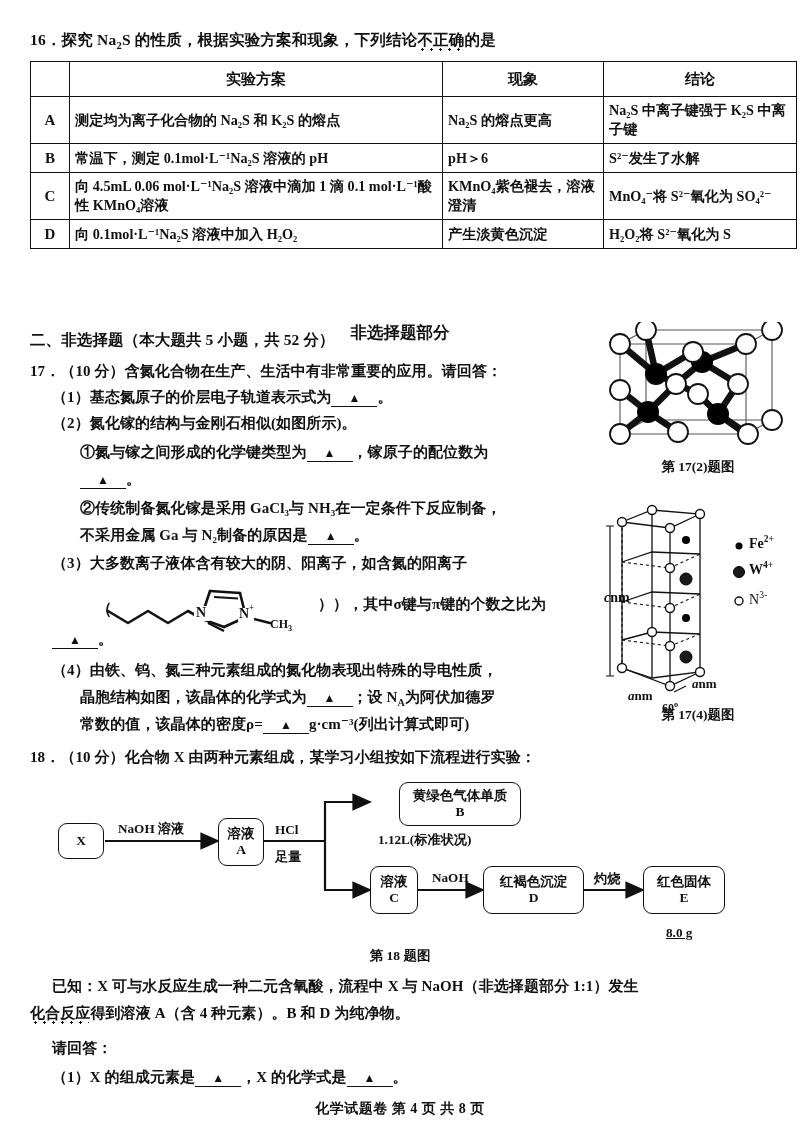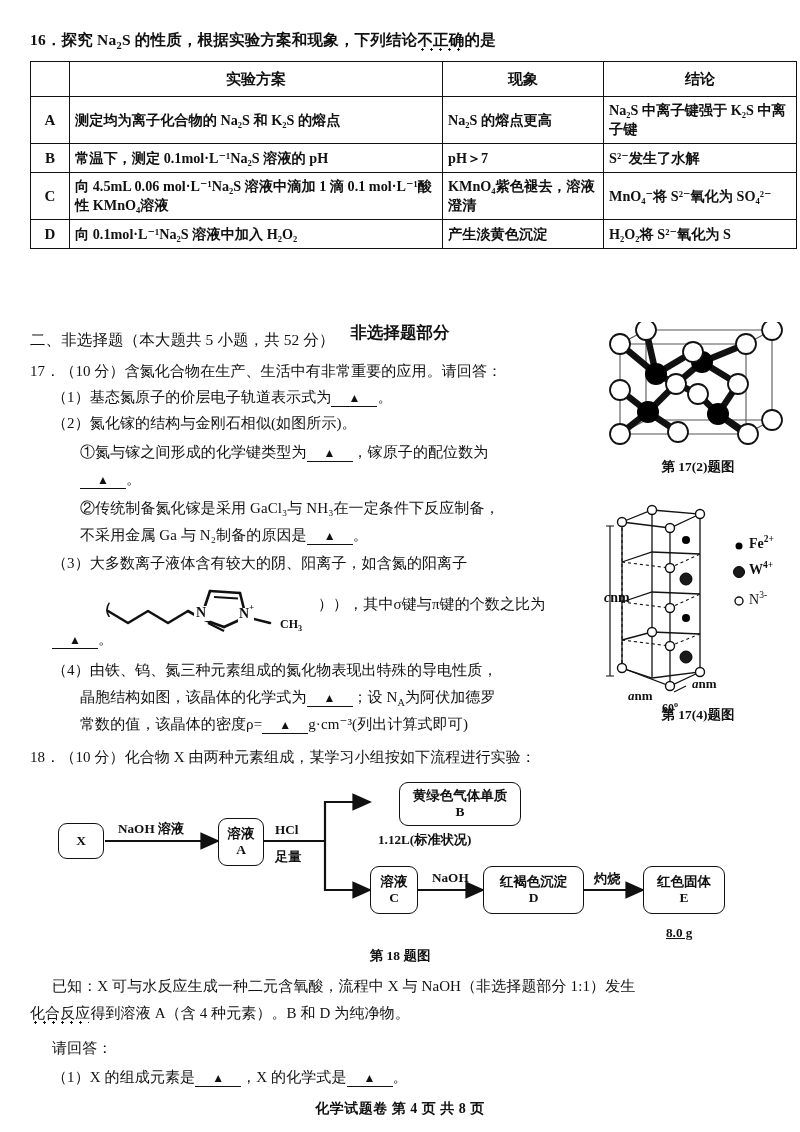--- a/index.html
+++ b/index.html
@@ -26,21 +26,21 @@
   .q-head {
     position: absolute;
     font-size: 15.5px;
     font-weight: 700;
     letter-spacing: 0.2px;
     white-space: nowrap;
   }
   .body-line {
     position: absolute;
     font-size: 15px;
-    font-weight: 400;
+    font-weight: 700;
     white-space: nowrap;
     letter-spacing: 0.1px;
   }
   .dotted-em {
     border-bottom: none;
     position: relative;
   }
   .dotted-em::after {
     content: "";
     position: absolute;
@@ -174,21 +174,21 @@
     <tbody>
       <tr>
         <td class="c-lab">A</td>
         <td class="c-plan">测定均为离子化合物的 Na₂S 和 K₂S 的熔点</td>
         <td class="c-phen">Na₂S 的熔点更高</td>
         <td class="c-conc">Na₂S 中离子键强于 K₂S 中离子键</td>
       </tr>
       <tr>
         <td class="c-lab">B</td>
         <td class="c-plan">常温下，测定 0.1mol·L⁻¹Na₂S 溶液的 pH</td>
-        <td class="c-phen">pH＞7</td>
+        <td class="c-phen">pH＞6</td>
         <td class="c-conc">S²⁻发生了水解</td>
       </tr>
       <tr>
         <td class="c-lab">C</td>
         <td class="c-plan">向 4.5mL 0.06 mol·L⁻¹Na₂S 溶液中滴加 1 滴 0.1 mol·L⁻¹酸性 KMnO₄溶液</td>
         <td class="c-phen">KMnO₄紫色褪去，溶液澄清</td>
         <td class="c-conc">MnO₄⁻将 S²⁻氧化为 SO₄²⁻</td>
       </tr>
       <tr>
         <td class="c-lab">D</td>
@@ -242,21 +242,21 @@
         <path d="M116,22 L140,23.5"></path>
         <path d="M110,48 L126,56"></path>
       </g>
       <rect x="96" y="31" width="16" height="15" fill="#fff"></rect>
       <rect x="140" y="33" width="16" height="15" fill="#fff"></rect>
     </svg>
     <span style="position:absolute; left:-2px; top:24px; font-size:16px; font-weight:700;">（</span>
     <span style="position:absolute; left:98px; top:30px; font-size:14px; font-weight:700;">N</span>
     <span style="position:absolute; left:141px; top:31px; font-size:14px; font-weight:700;">N</span>
     <span style="position:absolute; left:151px; top:27px; font-size:9px; font-weight:700;">+</span>
-    <span style="position:absolute; left:172px; top:42px; font-size:12px; font-weight:700;margin-left:10px;"><span>CH</span><sub>3</sub></span>
+    <span style="position:absolute; left:172px; top:42px; font-size:12px; font-weight:700;"><span>CH</span><sub>3</sub></span>
   </div>
 
   <div class="body-line" style="left:318px; top:595px;">
     <span>）</span><span>），其中σ键与π键的个数之比为</span>
   </div>
   <div class="body-line" style="left:52px; top:630px;">
     <span class="blank"><span class="tri">▲</span></span><span>。</span>
   </div>
 
   <div class="body-line" style="left:52px; top:661px;">（4）由铁、钨、氮三种元素组成的氮化物表现出特殊的导电性质，</div>

